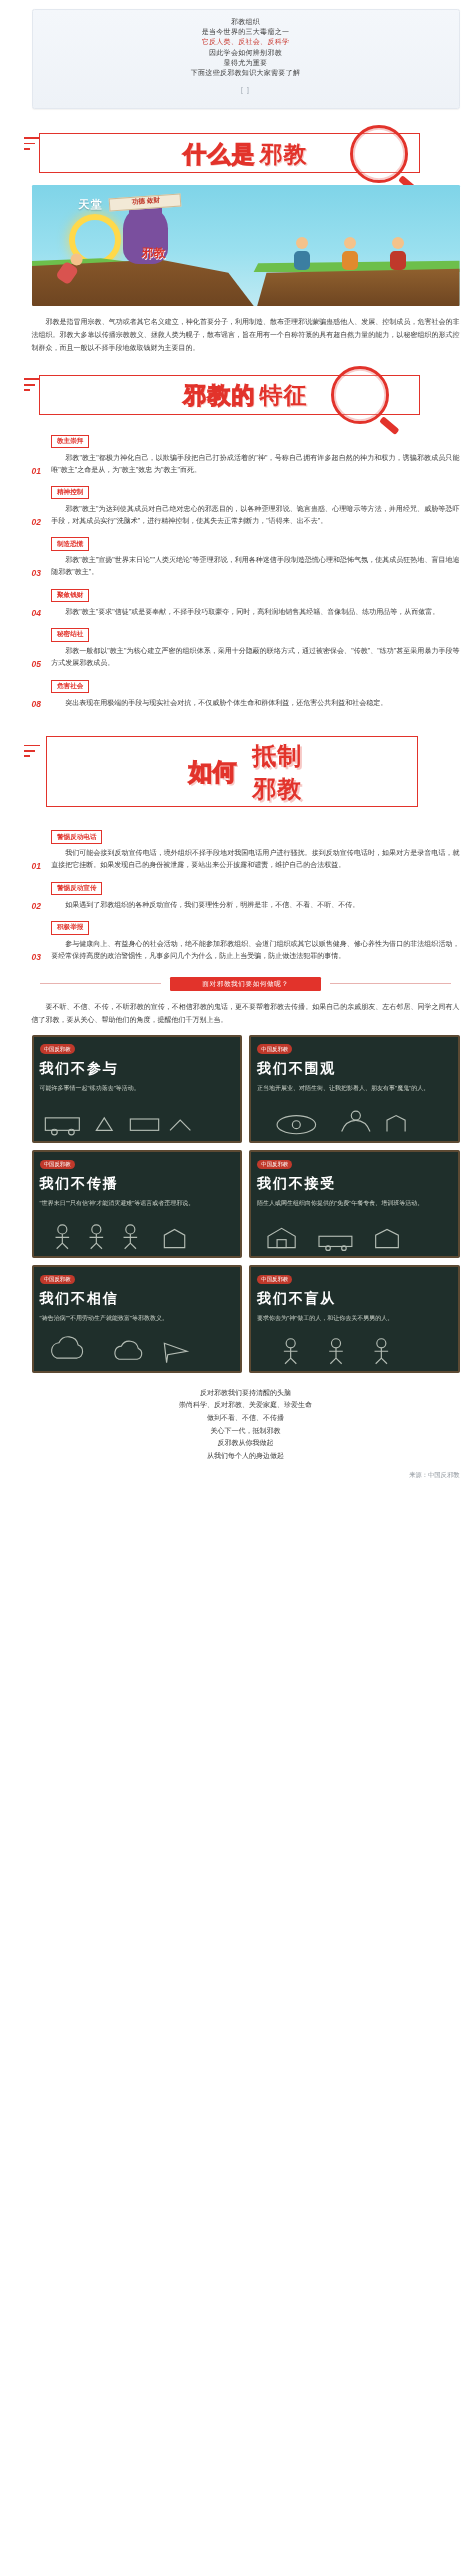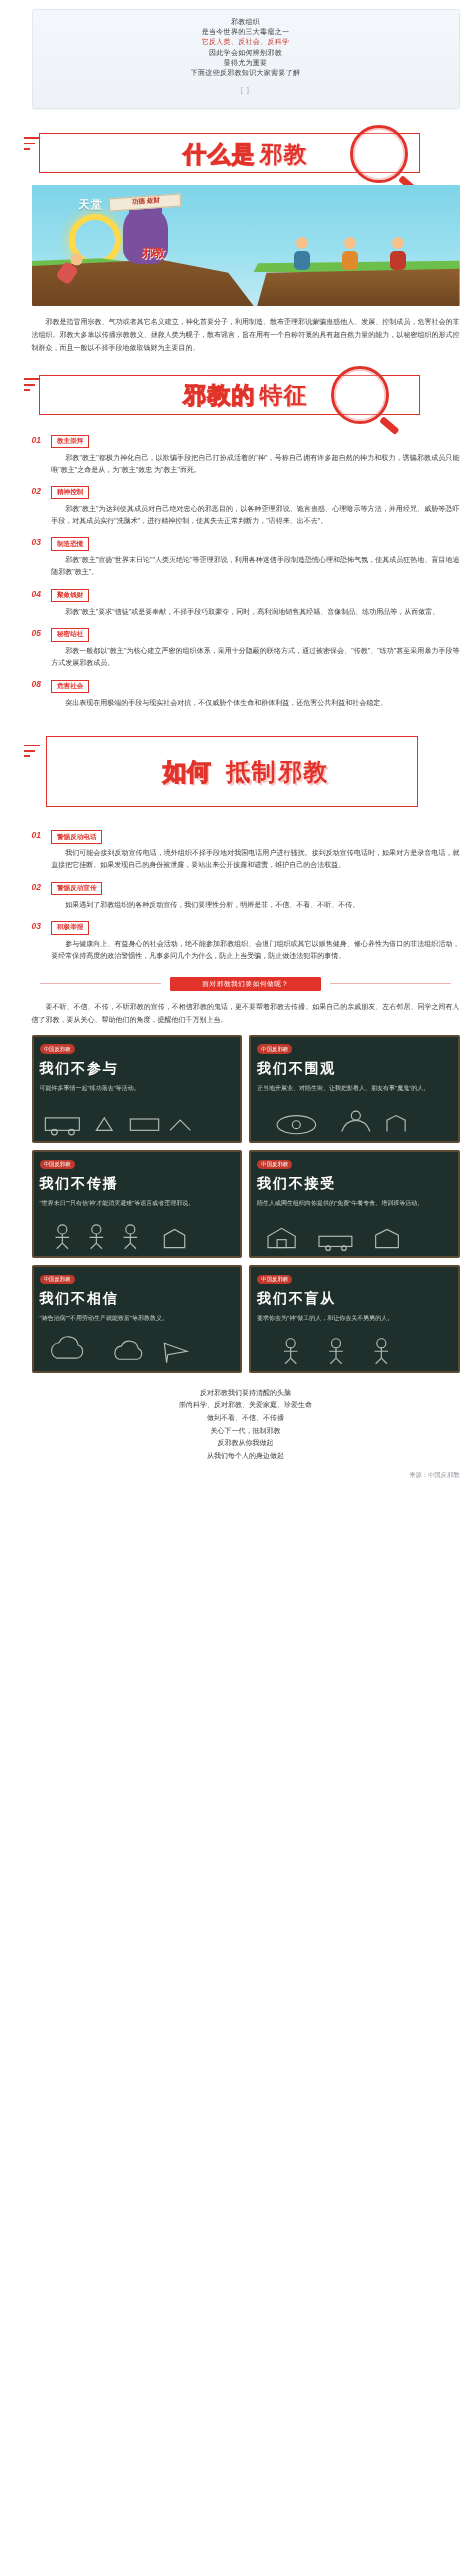--- a/index.html
+++ b/index.html
@@ -137,21 +137,21 @@
     font-size: 7px;
     line-height: 12.7px;
     color: #3a3a3a;
     text-align: justify;
     text-indent: 2em;
   }
 
   
   .feat-list { margin: 6px 20.5px 0 20.5px; }
   .feat {
-    display: flex; gap: 4px; padding: 6px 0 3.6px 0;
+    display: flex; gap: 4px; padding: 6px 0 3.6px 0; align-items: flex-end;
   }
   .feat .num {
     flex: 0 0 auto; width: 15.7px; color: #e2332b; font-size: 8.5px;
     font-weight: bold; font-style: italic; padding-top: 0.6px;
   }
   .feat .body { flex: 1 1 auto; }
   .feat .tag {
     display: inline-block; border: 0.6px solid #e2332b; color:#e2332b;
     font-size: 6.6px; font-weight: bold; padding: 1.2px 4.8px; margin-bottom: 3.6px;
   }
@@ -162,21 +162,21 @@
   
   .resist-title { position: relative; height: 91px; margin-top: 14.5px; }
   .resist-frame {
     position:absolute; left: 35px; top: 9.7px; width: 372px; height: 71px; border: 1.8px solid #e2332b;
   }
   .resist-inner {
     position:absolute; left:0; top:0; width: 469px; height: 91px;
     display:flex; align-items:center; justify-content:center; gap: 15.7px;
   }
   .resist-left { font-size: 24px; font-weight:bold; color:#ffffff; -webkit-text-stroke:1.2px #e2332b; text-shadow: 1.8px 1.8px 0 #f7c9c6;}
-  .resist-right { display:flex; flex-direction:row; gap: 1.2px; }
+  .resist-right { display:flex; flex-direction:column; gap: 1.2px; }
   .resist-right div { font-size: 24px; font-weight:bold; color:#e2332b; letter-spacing:1.2px; text-shadow: 1.8px 1.8px 0 #f7c9c6; }
 
   
   .band {
     margin: 11px auto 0 auto; width: 151px; height: 14.5px;
     background: #e2332b; color:#fff; font-size: 6.6px; line-height: 14.5px;
     text-align:center; border-radius: 1.2px; letter-spacing:0.6px;
   }
   .band-wrap { position: relative; margin-top: 11px; }
   .band-wrap:before, .band-wrap:after {

